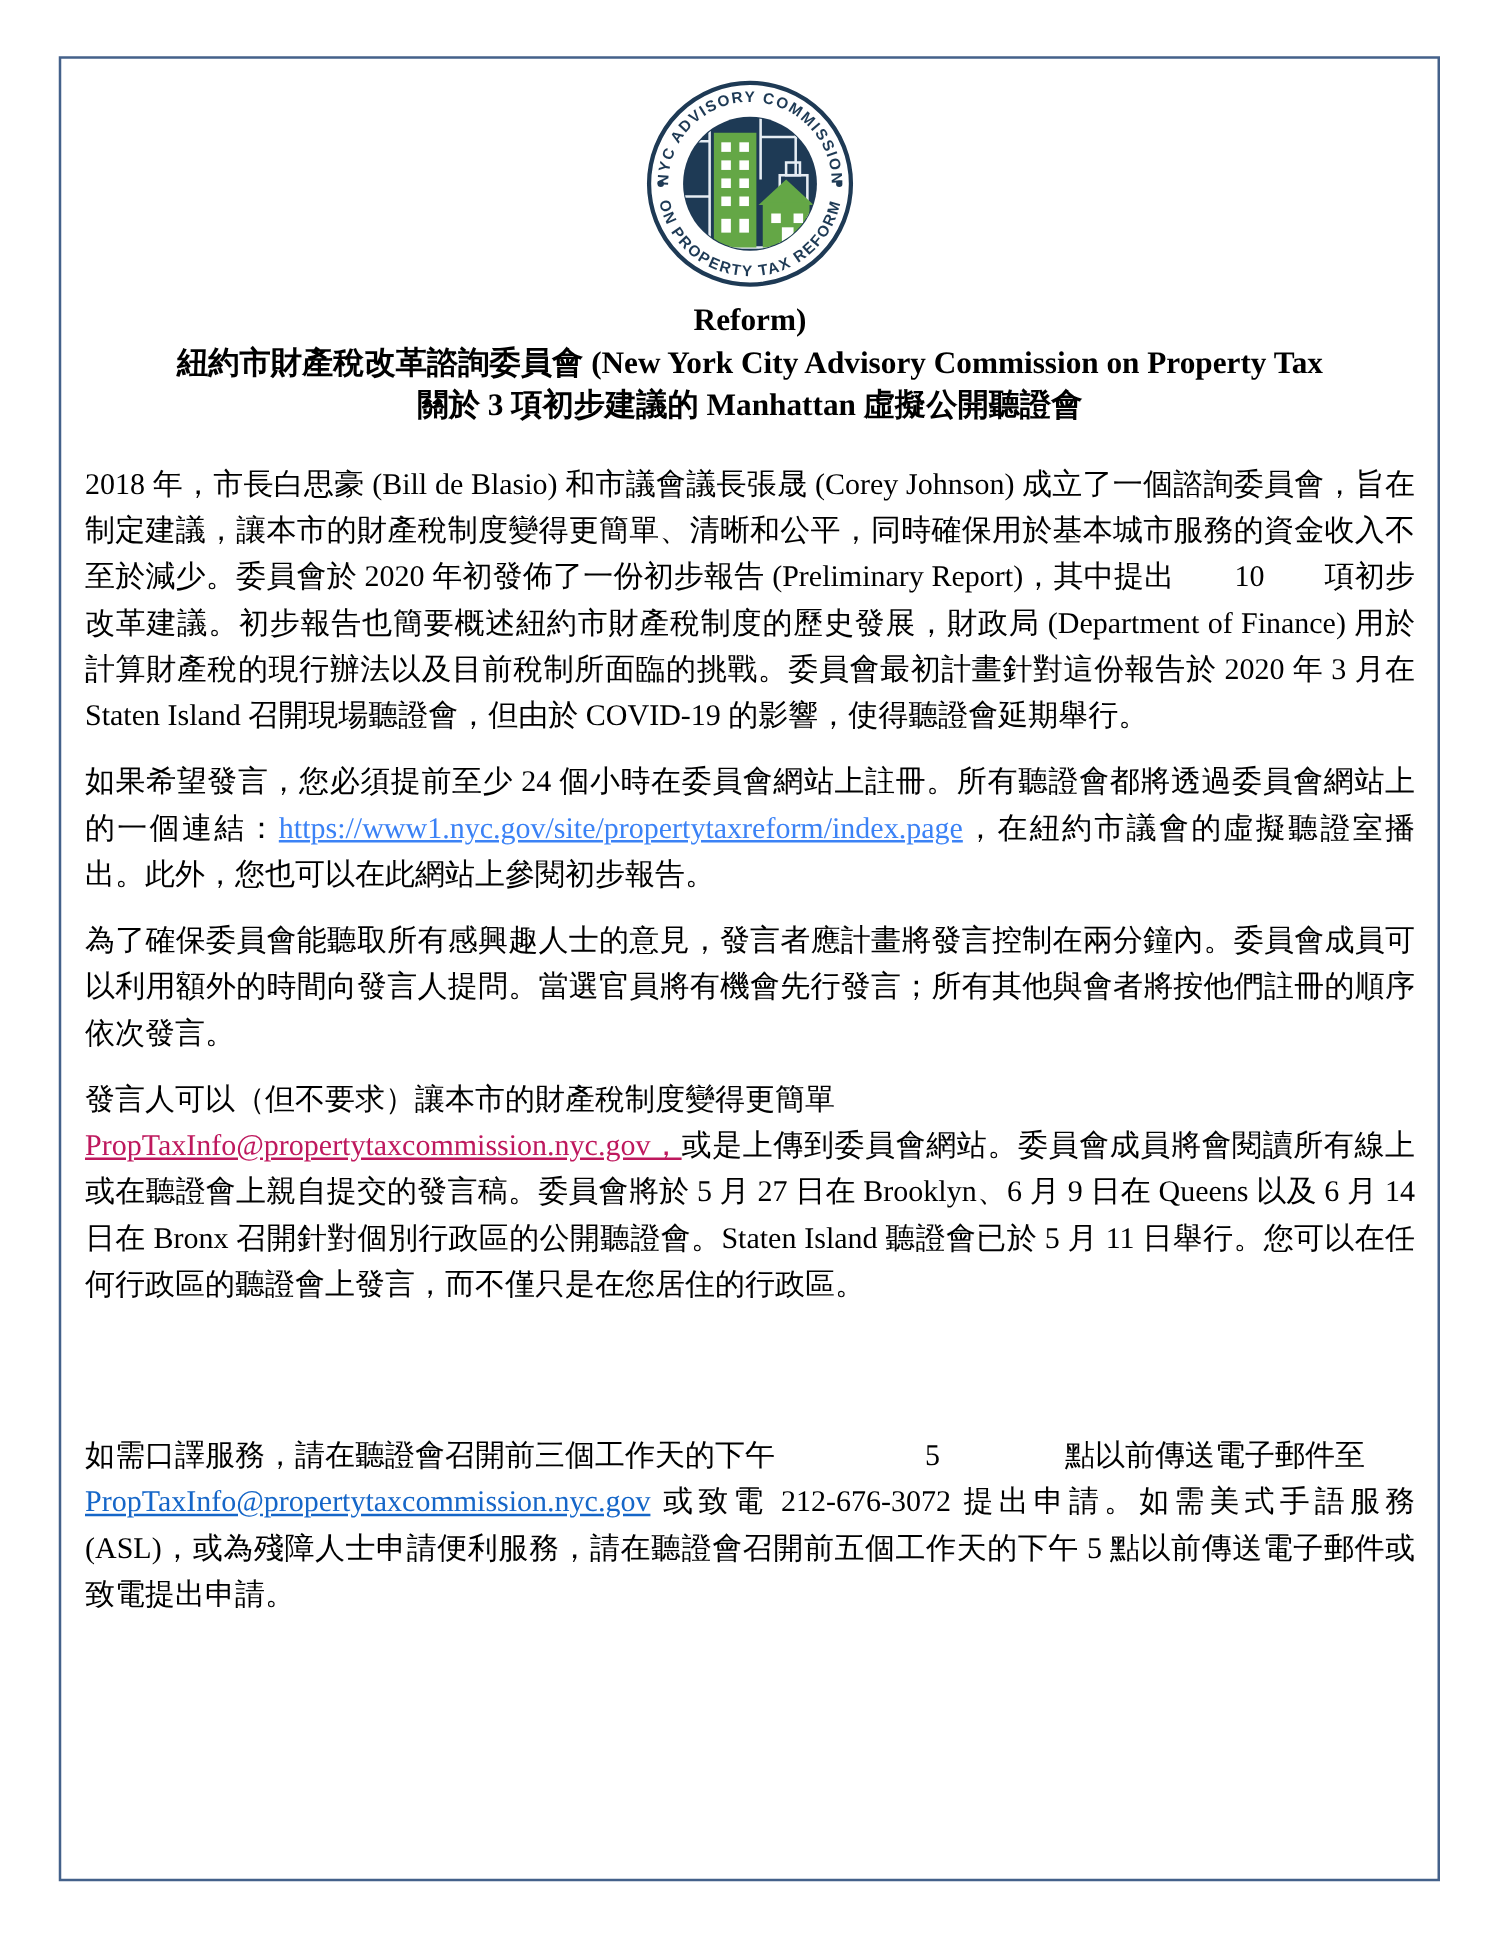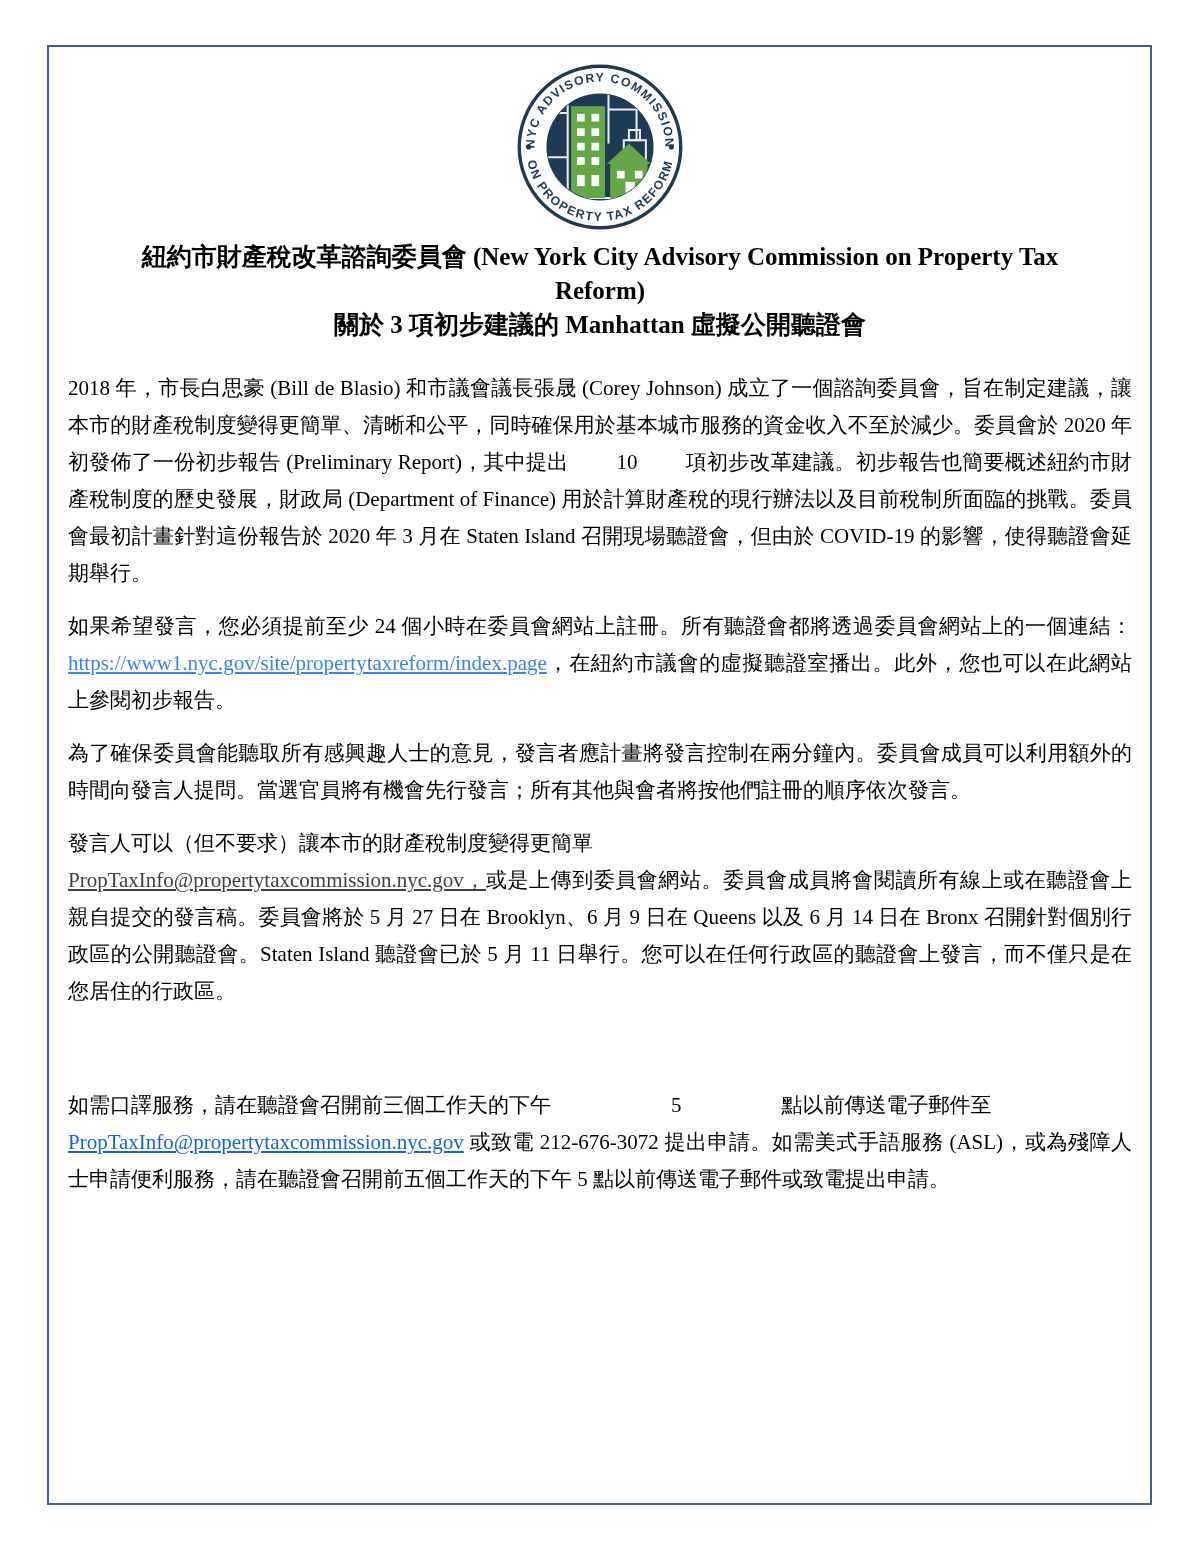--- a/index.html
+++ b/index.html
@@ -13,25 +13,25 @@
     position:absolute;left:47px;top:45px;width:1105px;height:1460px;
     border:2px solid #44618a;box-sizing:border-box;
     padding:15px 18px 0 19px;
   }
   .logo-wrap{text-align:center;margin:0;line-height:0;}
   .heading{
     text-align:center;font-weight:bold;font-size:25px;line-height:34px;
     margin-top:8px;
   }
   .body-para{
-    font-size:21px;line-height:37px;text-align:justify;
+    font-size:24px;line-height:37px;text-align:justify;
     margin:16px 0 0 0;
   }
   .body-para.first{margin-top:28px;}
-  .body-para.last{margin-top:77px;}
+  .body-para.last{margin-top:100px;}
   a.doc-link{text-decoration:underline;white-space:nowrap;cursor:pointer;}
   .gap{display:inline-block;height:1px;vertical-align:baseline;}
 </style>
 </head>
 <body>
 
 <div class="page">
   <div class="frame" style="border-color: rgb(68, 97, 138);">
 
     <div class="logo-wrap">
@@ -91,25 +91,25 @@
           <text text-anchor="middle">
             <textPath href="#arcBot" startOffset="50%">ON PROPERTY TAX REFORM</textPath>
           </text>
           <circle cx="16" cy="100" r="3"></circle>
           <circle cx="184" cy="100" r="3"></circle>
         </g>
       </svg>
     </div>
 
     <div class="heading">
+      <div>Reform)</div>
       <div>紐約市財產稅改革諮詢委員會 (New York City Advisory Commission on Property Tax</div>
-      <div>Reform)</div>
       <div>關於 3 項初步建議的 Manhattan 虛擬公開聽證會</div>
     </div>
 
     <p class="body-para first"><span>2018 年，市長白思豪 (Bill de Blasio) 和市議會議長張晟 (Corey Johnson) 成立了一個諮詢委員會，旨在制定建議，讓本市的財產稅制度變得更簡單、清晰和公平，同時確保用於基本城市服務的資金收入不至於減少。委員會於 2020 年初發佈了一份初步報告 (Preliminary Report)，其中提出</span><span class="gap" style="width: 48px;"></span><span>10</span><span class="gap" style="width: 48px;"></span><span>項初步改革建議。初步報告也簡要概述紐約市財產稅制度的歷史發展，財政局 (Department of Finance) 用於計算財產稅的現行辦法以及目前稅制所面臨的挑戰。委員會最初計畫針對這份報告於 2020 年 3 月在 Staten Island 召開現場聽證會，但由於 COVID-19 的影響，使得聽證會延期舉行。</span></p>
     <p class="body-para"><span>如果希望發言，您必須提前至少 24 個小時在委員會網站上註冊。所有聽證會都將透過委員會網站上的一個連結：</span><a class="doc-link" href="#" style="color: #3b82f6;">https://www1.nyc.gov/site/propertytaxreform/index.page</a><span>，在紐約市議會的虛擬聽證室播出。此外，您也可以在此網站上參閱初步報告。</span></p>
     <p class="body-para"><span>為了確保委員會能聽取所有感興趣人士的意見，發言者應計畫將發言控制在兩分鐘內。委員會成員可以利用額外的時間向發言人提問。當選官員將有機會先行發言；所有其他與會者將按他們註冊的順序依次發言。</span></p>
-    <p class="body-para"><span>發言人可以（但不要求）讓本市的財產稅制度變得更簡單</span><br><a class="doc-link" href="#" style="color: #404040;">PropTaxInfo@propertytaxcommission.nyc.gov，</a><span>或是上傳到委員會網站。委員會成員將會閱讀所有線上或在聽證會上親自提交的發言稿。委員會將於 5 月 27 日在 Brooklyn、6 月 9 日在 Queens 以及 6 月 14 日在 Bronx 召開針對個別行政區的公開聽證會。Staten Island 聽證會已於 5 月 11 日舉行。您可以在任何行政區的聽證會上發言，而不僅只是在您居住的行政區。</span></p>
+    <p class="body-para"><span>發言人可以（但不要求）讓本市的財產稅制度變得更簡單</span><br><a class="doc-link" href="#" style="color: #be185d;">PropTaxInfo@propertytaxcommission.nyc.gov，</a><span>或是上傳到委員會網站。委員會成員將會閱讀所有線上或在聽證會上親自提交的發言稿。委員會將於 5 月 27 日在 Brooklyn、6 月 9 日在 Queens 以及 6 月 14 日在 Bronx 召開針對個別行政區的公開聽證會。Staten Island 聽證會已於 5 月 11 日舉行。您可以在任何行政區的聽證會上發言，而不僅只是在您居住的行政區。</span></p>
     <p class="body-para last"><span>如需口譯服務，請在聽證會召開前三個工作天的下午</span><span class="gap" style="width: 120px;"></span><span>5</span><span class="gap" style="width: 100px;"></span><span>點以前傳送電子郵件至</span><br><a class="doc-link" href="#" style="color: rgb(21, 102, 200);">PropTaxInfo@propertytaxcommission.nyc.gov</a><span> 或致電 212-676-3072 提出申請。如需美式手語服務 (ASL)，或為殘障人士申請便利服務，請在聽證會召開前五個工作天的下午 5 點以前傳送電子郵件或致電提出申請。</span></p>
 
   </div>
 </div>
 
 </body></html>

